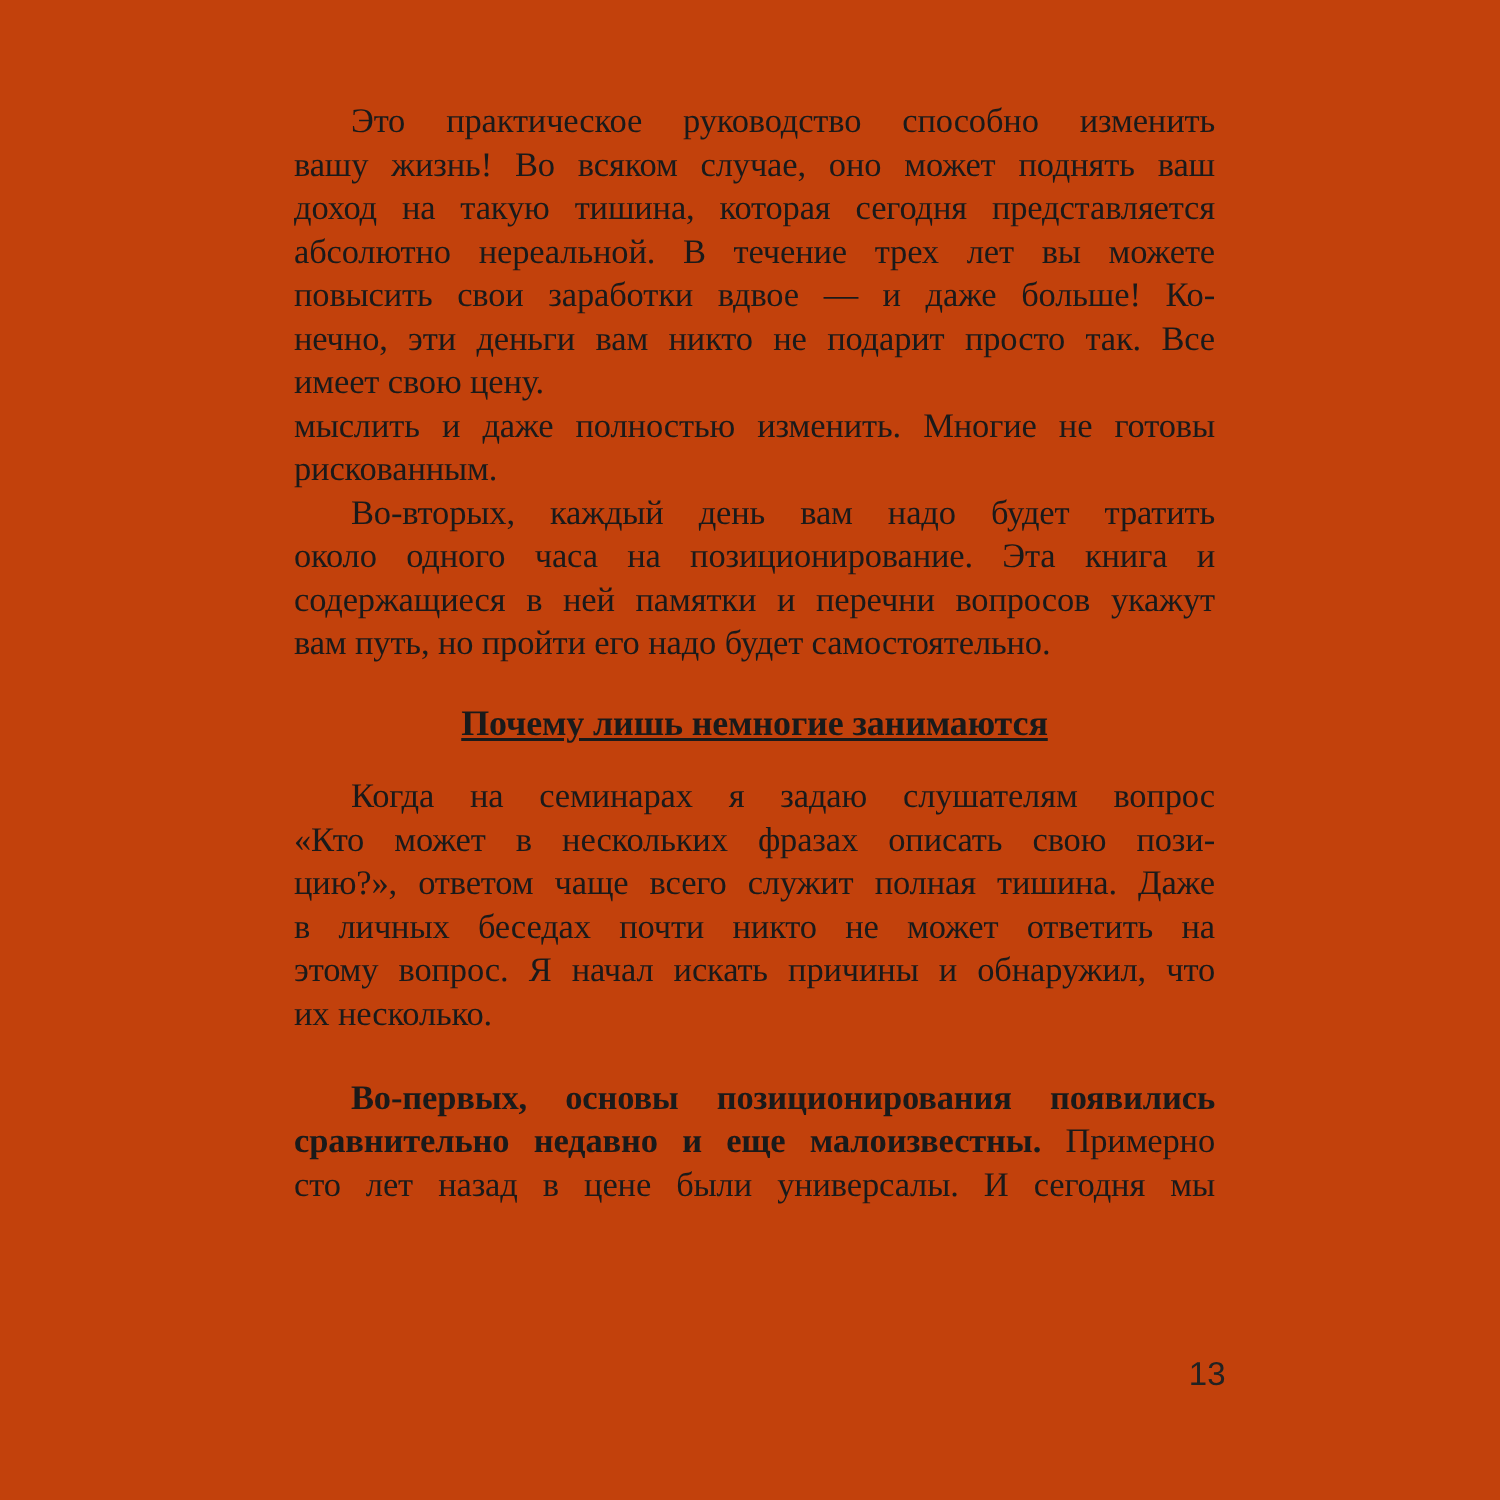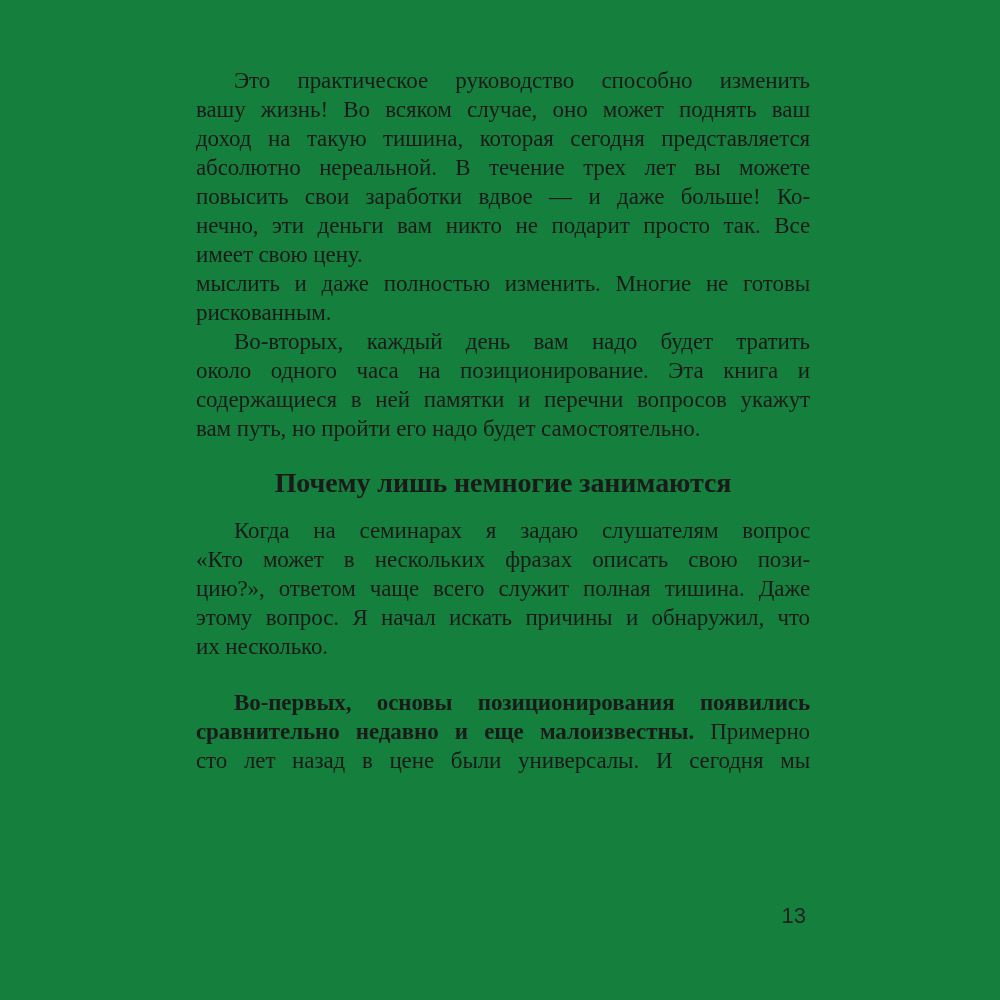--- a/index.html
+++ b/index.html
@@ -4,21 +4,21 @@
 <style>
   html, body {
     margin: 0;
     padding: 0;
     background: #ffffff;
   }
   .page {
     position: relative;
     width: 1000px;
     height: 1000px;
-    background: #15803d;
+    background: #c2410c;
     overflow: hidden;
     font-family: "Liberation Serif", "DejaVu Serif", serif;
     color: #1a1a1a;
   }
   .text-column {
     position: absolute;
     left: 196px;
     top: 66px;
     width: 614px;
     font-size: 23px;
@@ -34,31 +34,32 @@
   }
   .line.endline {
     text-align: left;
     text-align-last: left;
   }
   .line.indent { text-indent: 38px; }
   .bold { font-weight: bold; }
   .heading {
     margin: 25px 0 18px 0;
     font-weight: bold;
-    font-size: 28px;
+    font-size: 24px;
     line-height: 30px;
     letter-spacing: -0.1px;
+    text-decoration: underline;
   }
   .heading .line.center {
     text-align: center;
     text-align-last: center;
   }
   .folio {
     position: absolute;
-    left: 192px;
+    left: 203px;
     top: 903px;
     width: 614px;
     text-align: right;
     font-family: "Liberation Sans", "DejaVu Sans", sans-serif;
     font-size: 22px;
     line-height: 26px;
     color: #222222;
   }
 </style>
 </head>
@@ -85,20 +86,21 @@
         <div class="line just"><span>содержащиеся в ней памятки и перечни вопросов укажут</span></div>
         <div class="line endline"><span>вам путь, но пройти его надо будет самостоятельно.</span></div>
       </div>
       <div class="heading">
         <div class="line center"><span class="bold">Почему лишь немногие занимаются</span></div>
       </div>
       <div class="para">
         <div class="line just indent"><span>Когда на семинарах я задаю слушателям вопрос</span></div>
         <div class="line just"><span>«Кто может в нескольких фразах описать свою пози-</span></div>
         <div class="line just"><span>цию?», ответом чаще всего служит полная тишина. Даже</span></div>
+        <div class="line just"><span>в личных беседах почти никто не может ответить на</span></div>
         <div class="line just"><span>этому вопрос. Я начал искать причины и обнаружил, что</span></div>
         <div class="line endline"><span>их несколько.</span></div>
       </div>
       <div class="para gap-before">
         <div class="line just indent"><span class="bold">Во-первых, основы позиционирования появились</span></div>
         <div class="line just"><span class="bold">сравнительно недавно и еще малоизвестны.</span><span> Примерно</span></div>
         <div class="line just"><span>сто лет назад в цене были универсалы. И сегодня мы</span></div>
       </div>
     </div>
   <div class="folio">13</div>

